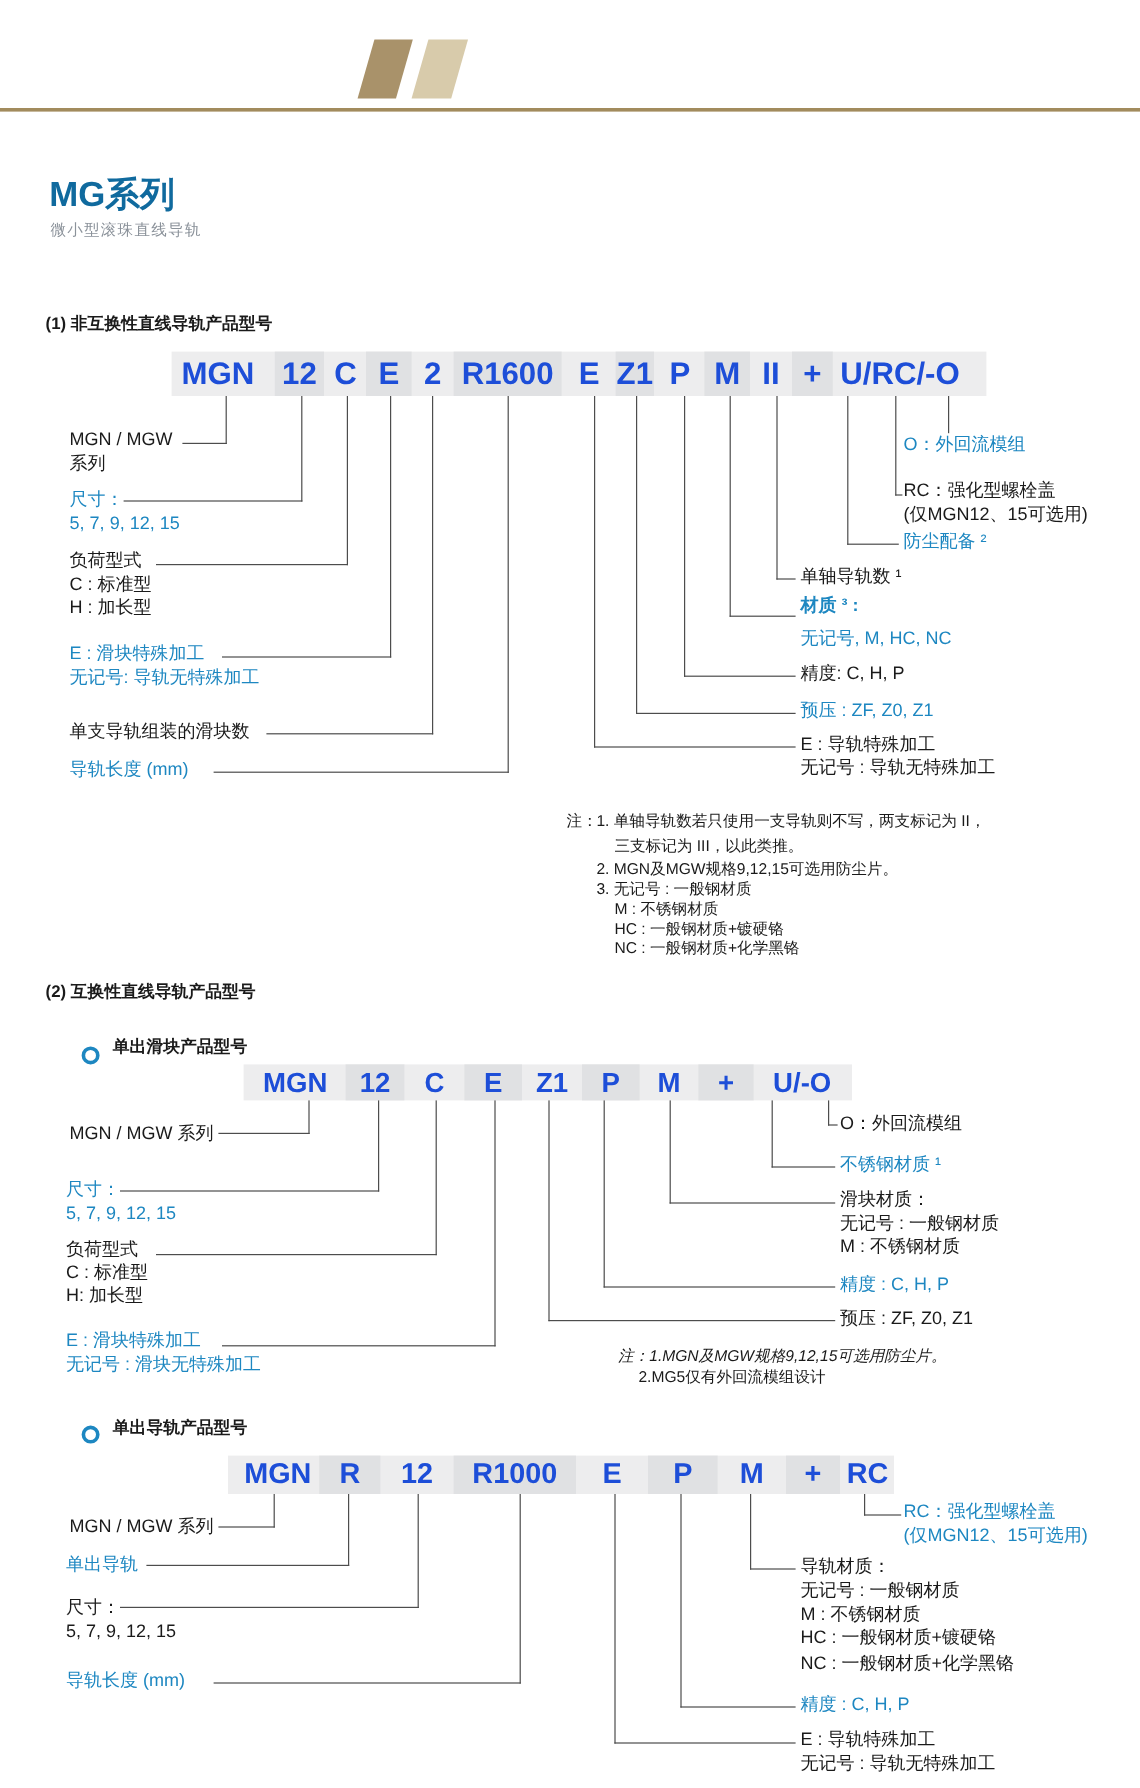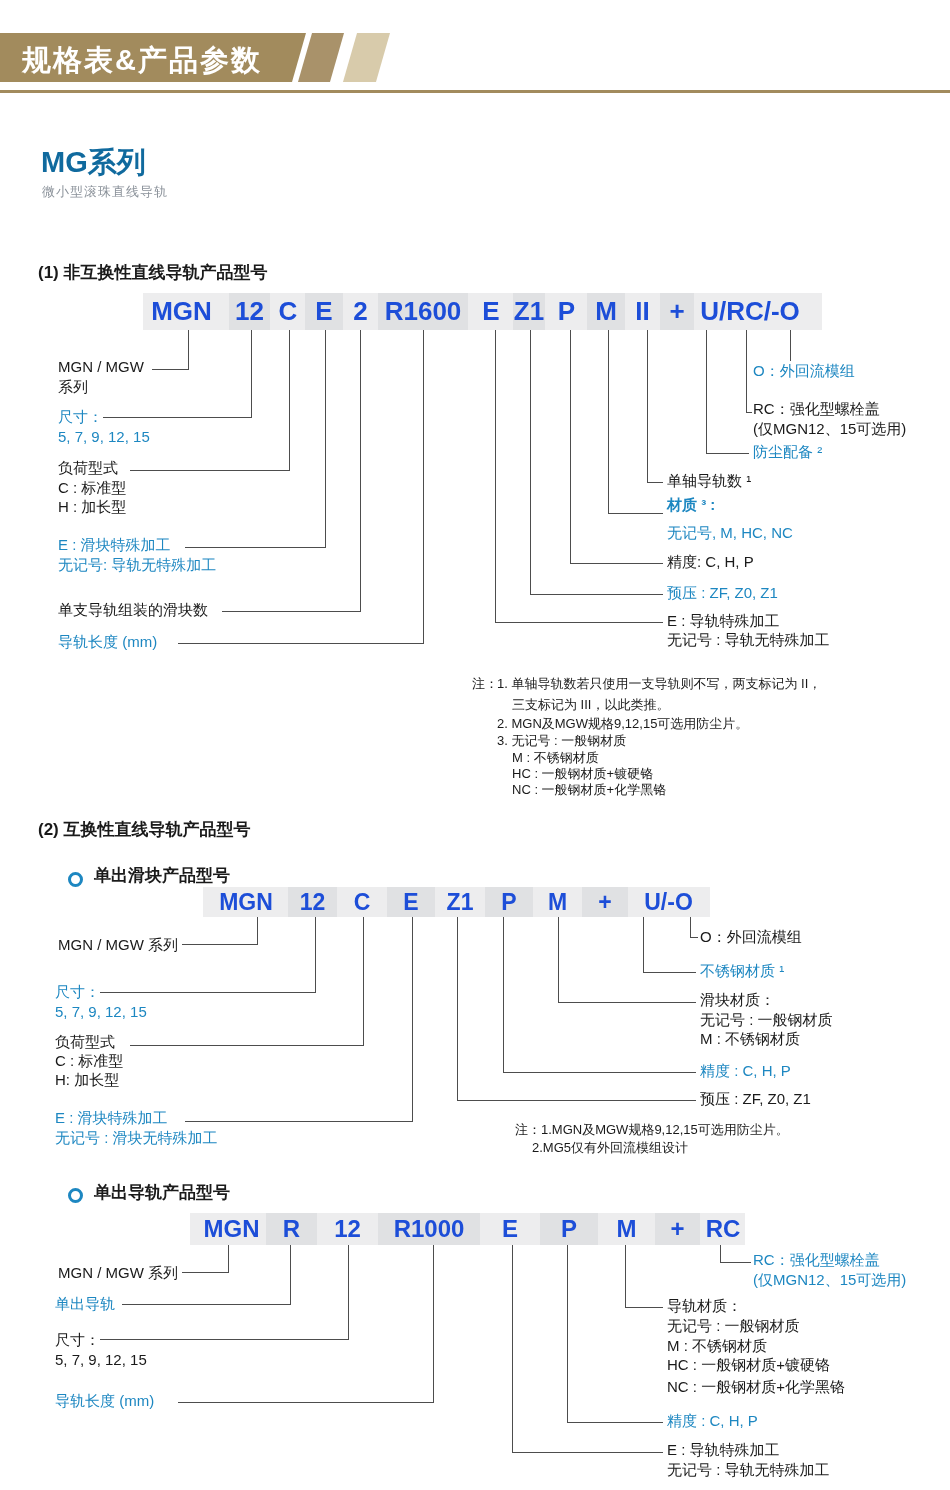--- a/index.html
+++ b/index.html
@@ -10,21 +10,21 @@
                clip-path:polygon(0 0,100% 0,calc(100% - 14px) 100%,0 100%);}
   .banner-title{position:absolute;left:22px;top:8px;color:#fff;font-size:29px;font-weight:bold;
                 letter-spacing:2px;white-space:nowrap;}
   .stripe{position:absolute;top:33px;height:49px;transform:skewX(-16deg);}
   .s1{left:305px;width:32px;background:#a9926a;}
   .s2{left:350px;width:33px;background:#d8cbab;}
   .banner-underline{position:absolute;left:0;top:90px;width:950px;height:3px;background:#a28b5d;}
   
   .series-title{position:absolute;left:41px;top:143px;font-size:29px;font-weight:bold;color:#106a9e;}
   .series-subtitle{position:absolute;left:42px;top:183px;font-size:13px;color:#8b929a;letter-spacing:1px;}
-  .sec-head{position:absolute;font-size:17px;font-weight:bold;white-space:nowrap;}
+  .sec-head{position:absolute;font-size:14px;font-weight:bold;white-space:nowrap;}
   .bullet{position:absolute;width:9px;height:9px;border:3px solid #1d87c1;border-radius:50%;}
   
   .strip{position:absolute;background:#ededee;}
   .seg{position:absolute;top:0;height:100%;display:flex;align-items:center;justify-content:center;
        font-weight:bold;color:#1d4ed8;white-space:nowrap;}
   .seg.shade{background:#e0e1e3;}
   #strip1 .seg{font-size:26px;}
   #strip2 .seg{font-size:23px;}
   #strip3 .seg{font-size:24px;}
   
@@ -34,23 +34,20 @@
   
   .lb{position:absolute;font-size:15px;line-height:18px;white-space:nowrap;color:#1a1a1a;}
   .lb.blue{color:#1d87c1;}
   .nt{position:absolute;font-size:13px;line-height:16px;white-space:nowrap;color:#1a1a1a;}
 </style>
 </head>
 <body>
 
 <div id="page">
 
-  <div class="banner-main">
-    <span class="banner-title">规格表&amp;产品参数</span>
-  </div>
   <div class="stripe s1"></div>
   <div class="stripe s2"></div>
   <div class="banner-underline"></div>
 
   <div class="series-title">MG系列</div>
   <div class="series-subtitle">微小型滚珠直线导轨</div>
 
   <div class="sec-head" style="left:38px;top:261px;">(1) 非互换性直线导轨产品型号</div>
 
   <div id="strip1" class="strip" style="left:143px;top:293px;width:679px;height:37px;">
@@ -154,21 +151,21 @@
   <div class="lb blue" style="left:55px;top:1129px;">无记号 : 滑块无特殊加工</div>
 
   <div class="lb" style="left:700px;top:928px;">O：外回流模组</div>
   <div class="lb blue" style="left:700px;top:962px;">不锈钢材质 ¹</div>
   <div class="lb" style="left:700px;top:991px;">滑块材质：</div>
   <div class="lb" style="left:700px;top:1011px;">无记号 : 一般钢材质</div>
   <div class="lb" style="left:700px;top:1030px;">M : 不锈钢材质</div>
   <div class="lb blue" style="left:700px;top:1062px;">精度 : C, H, P</div>
   <div class="lb" style="left:700px;top:1090px;">预压 : ZF, Z0, Z1</div>
 
-  <div class="nt" style="left:515px;top:1122px;">注：1.MGN及MGW规格9,12,15可选用防尘片。</div>
+  <div class="nt" style="left:515px;top:1122px;font-style:italic;">注：1.MGN及MGW规格9,12,15可选用防尘片。</div>
   <div class="nt" style="left:532px;top:1140px;">2.MG5仅有外回流模组设计</div>
 
   <div class="bullet" style="left:68px;top:1188px;"></div>
   <div class="sec-head" style="left:94px;top:1181px;">单出导轨产品型号</div>
 
   <div id="strip3" class="strip" style="left:190px;top:1213px;width:555px;height:32px;">
     <span class="seg" style="left:5px;width:73px;">MGN</span>
     <span class="seg shade" style="left:76px;width:51px;">R</span>
     <span class="seg" style="left:128px;width:59px;">12</span>
     <span class="seg shade" style="left:188px;width:102px;">R1000</span>

